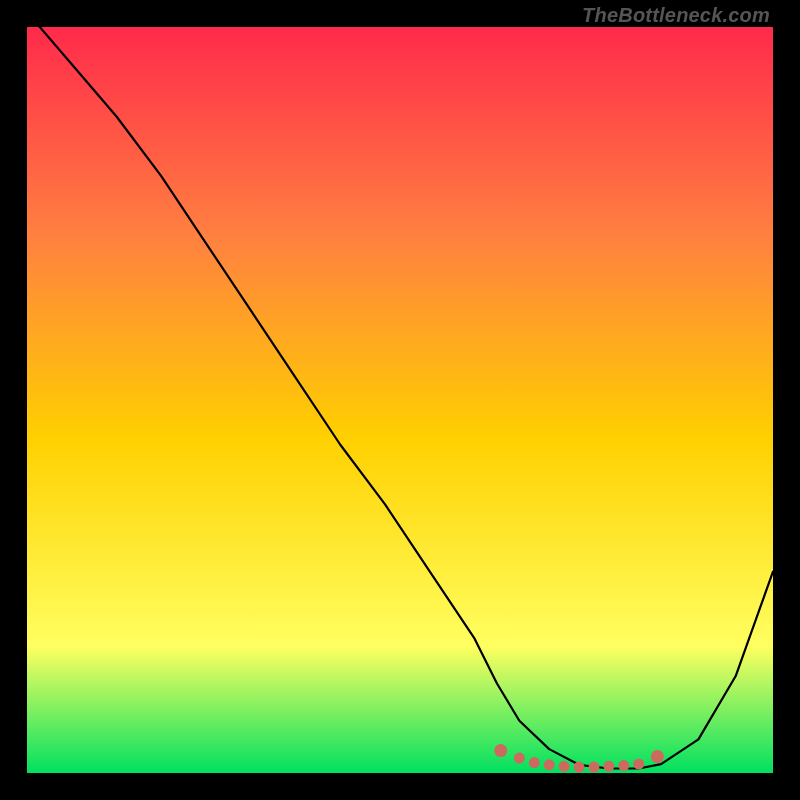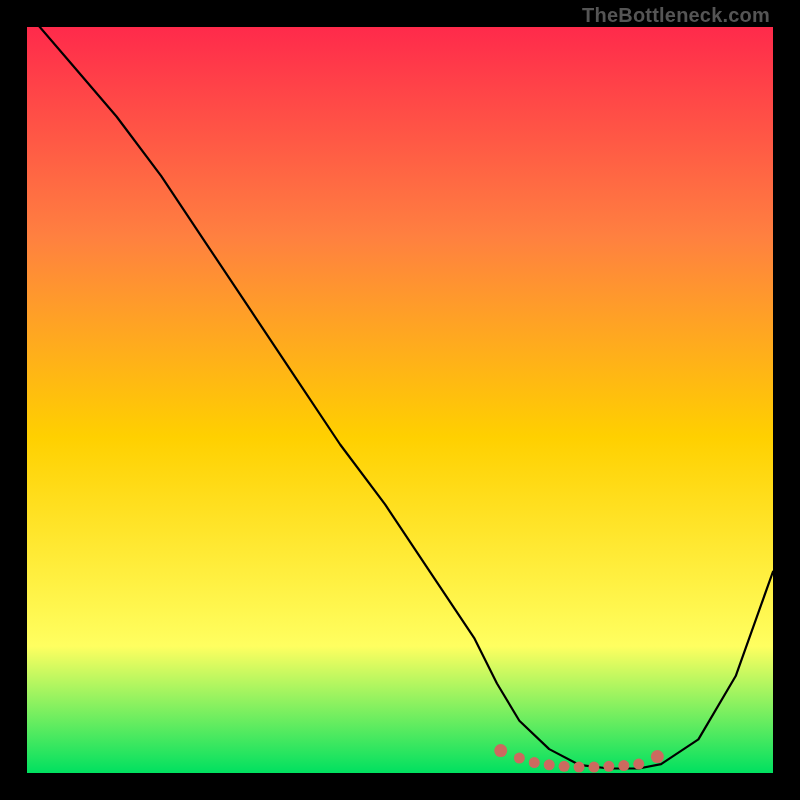--- a/index.html
+++ b/index.html
@@ -1,17 +1,17 @@
 <!DOCTYPE html>
 <html><head>
 <meta charset="utf-8">
 <style>
   * { margin: 0; padding: 0; box-sizing: border-box; }
   html, body { width: 800px; height: 800px; background: #000; overflow: hidden; }
-  .container { position: relative; width: 800px; height: 724px; background: #000; }
+  .container { position: relative; width: 800px; height: 724px; background: #000; font-style: italic; }
   .plot-area {
     position: absolute;
     left: 27px;
     top: 27px;
     width: 746px;
     height: 746px;
     overflow: hidden;
   }
   .gradient {
     position: absolute;

